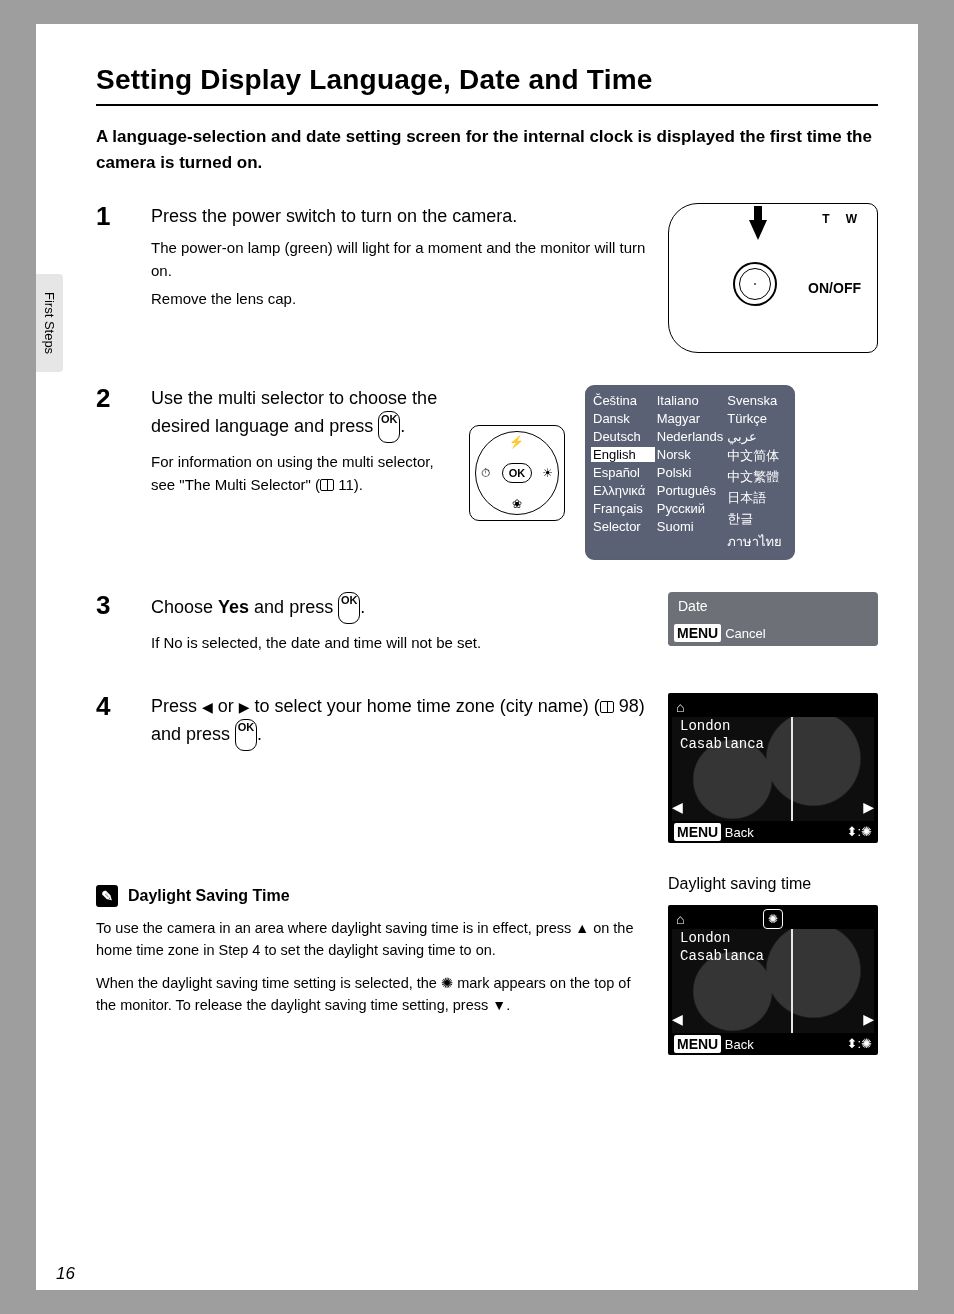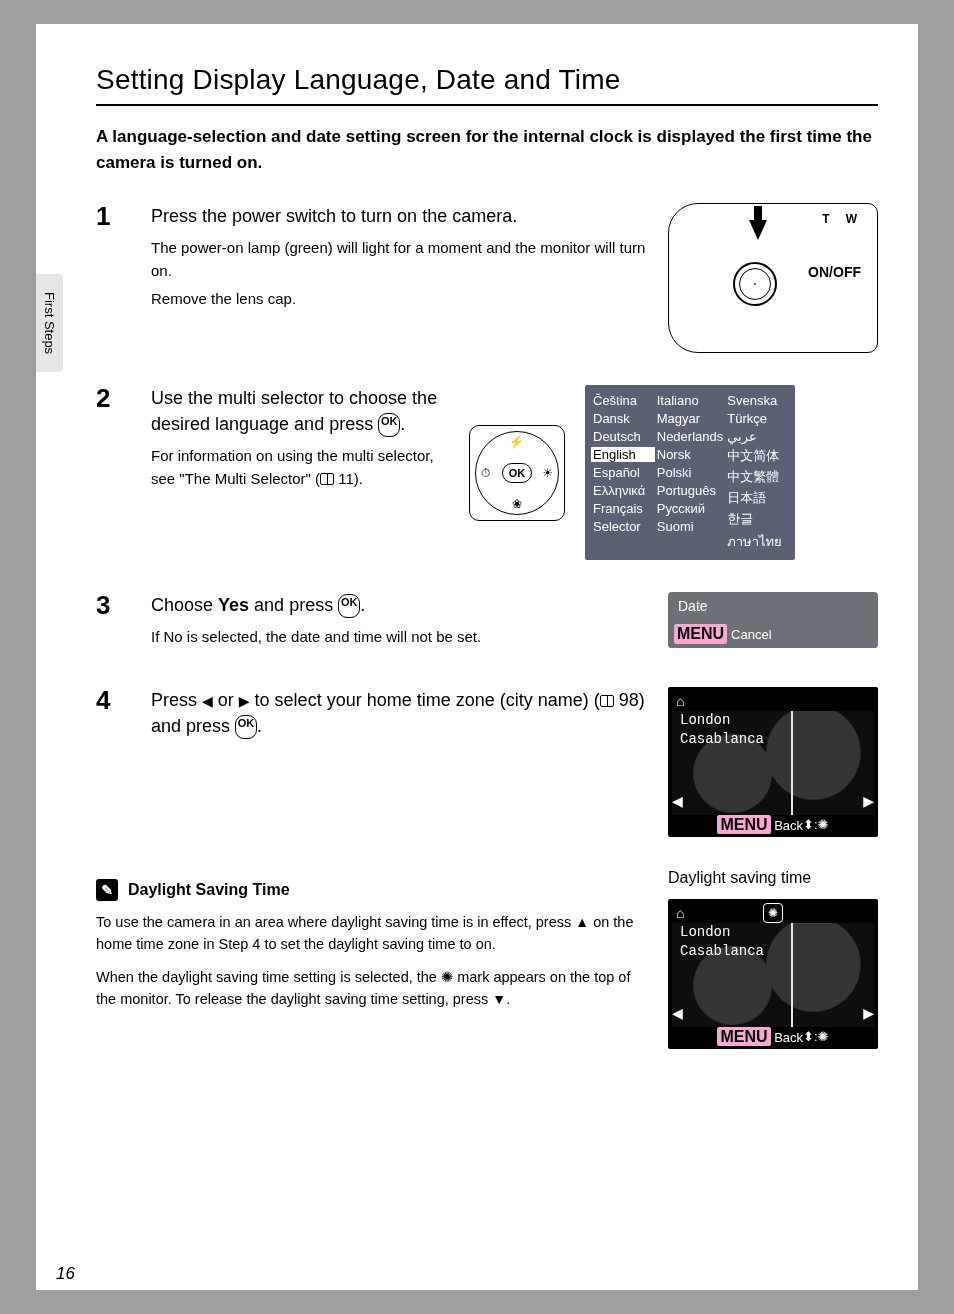--- a/index.html
+++ b/index.html
@@ -15,21 +15,21 @@
     position: absolute;
     left: 36px;
     top: 24px;
     right: 36px;
     bottom: 24px;
     background: #fff;
     padding: 40px 40px 20px 60px;
   }
   h1 {
     font-size: 28px;
-    font-weight: 400;
+    font-weight: 700;
     border-bottom: 2px solid #000;
     padding-bottom: 8px;
     margin-bottom: 18px;
     letter-spacing: 0.2px;
   }
   .intro {
     font-size: 17px;
     line-height: 1.5;
     margin-bottom: 28px;
     font-weight: 700;
@@ -79,21 +79,21 @@
   .step-illus {
     flex: none;
   }
   .ok-badge {
     display: inline-block;
     border: 1.6px solid #000;
     border-radius: 50%;
     font-size: 11px;
     font-weight: 700;
     width: 22px;
-    height: 24px;
+    height: 32px;
     line-height: 14px;
     text-align: center;
     vertical-align: middle;
     border-radius: 9px;
   }
   .book-icon {
     display:inline-block;
     width:14px; height:12px;
     border:1.2px solid #000;
     border-radius:2px;
@@ -119,66 +119,66 @@
   }
   .tip p { font-size:14.5px; line-height:1.55; font-weight:300; margin-bottom:10px; }
   .pagenum {
     position:absolute; left:20px; bottom:6px;
     font-style:italic; font-size:17px;
   }
   
   .lang-screen {
     width:210px; border:2px solid #5a5f72; background:#5a6175;
     color:#fff; font-size:13px; display:flex; padding:6px 4px;
-    border-radius:2px;
+    border-radius:9px;
   }
   .lang-col { flex:1; display:flex; flex-direction:column; gap:3px; }
   .lang-col span { padding:0 2px; white-space:nowrap; }
   .lang-sel { background:#fff; color:#000; }
   
   .date-screen {
     width:210px; border-radius:4px; overflow:hidden; font-size:14px;
     background:#6e7077; color:#fff;
   }
   .ds-head { padding:6px 10px; font-size:14px; }
   .ds-body { background:#dedede; color:#666; padding:6px 10px 4px; }
   .ds-q { margin-bottom:14px; }
   .ds-opt { text-align:center; border-top:1px solid #aaa; padding:3px 0; color:#000; }
   .ds-yes { background:#cfcfcf; }
   .ds-foot { background:#6e7077; color:#fff; display:flex; align-items:center; gap:4px; padding:4px 6px; font-size:13px;}
-  .menu-chip { background:#f9a8d4; color:#000; font-size:16px; font-weight:700; padding:1px 3px; border-radius:2px; }
+  .menu-chip { background:#ffffff; color:#000; font-size:14px; font-weight:700; padding:1px 3px; border-radius:2px; }
   
   .tz-screen {
     width:210px; height:150px; background:#000; color:#fff; position:relative;
     border-radius:2px; overflow:hidden; font-size:14px;
   }
   .tz-home { position:absolute; left:8px; top:6px; font-size:14px; }
   .tz-city { position:absolute; left:12px; top:24px; line-height:1.35;font-family:Liberation Mono, monospace; }
   .tz-map {
     position:absolute; left:4px; right:4px; top:24px; bottom:22px;
     background:
       linear-gradient(90deg, transparent 0 59%, #fff 59% 60%, transparent 60%) ,
       radial-gradient(circle at 30% 60%, #3b3b3b 0 25%, transparent 26%),
       radial-gradient(circle at 70% 40%, #3b3b3b 0 30%, transparent 31%),
       #101010;
     opacity:0.9;
   }
   .tz-arrows { position:absolute; bottom:28px; left:4px; right:4px; display:flex; justify-content:space-between; font-size:14px; }
-  .tz-foot { position:absolute; bottom:0; left:0; right:0; display:flex; justify-content:center; align-items:center; padding:3px 6px; font-size:13px; }
+  .tz-foot { position:absolute; bottom:0; left:0; right:0; display:flex; justify-content:space-between; align-items:center; padding:3px 6px; font-size:13px; }
   .tz-dst-icon {
     position:absolute; top:4px; left:50%; transform:translateX(-50%);
     border:1.5px solid #fff; border-radius:4px; padding:2px 4px; font-size:12px;
   }
   .dst-label { font-size:16px; margin-bottom:6px; font-weight:400; }
   
   .cam-diagram {
     width:210px; height:150px; border:1.5px solid #000; border-radius:30px 10px 10px 30px;
     position:relative; background:#fff;
   }
-  .cam-onoff { position:absolute; right:16px; top:60px; font-weight:700; font-size:14px; }
+  .cam-onoff { position:absolute; right:16px; top:76px; font-weight:700; font-size:14px; }
   .cam-btn {
     position:absolute; left:64px; top:58px;
     width:44px; height:44px; border:2px solid #000; border-radius:50%;
     display:flex; align-items:center; justify-content:center;
   }
   .cam-btn::before, .cam-btn::after {
     content:''; position:absolute; border:1.5px solid #000; border-radius:50%;
   }
   .cam-btn::before { width:30px; height:30px; }
   .cam-arrow {

